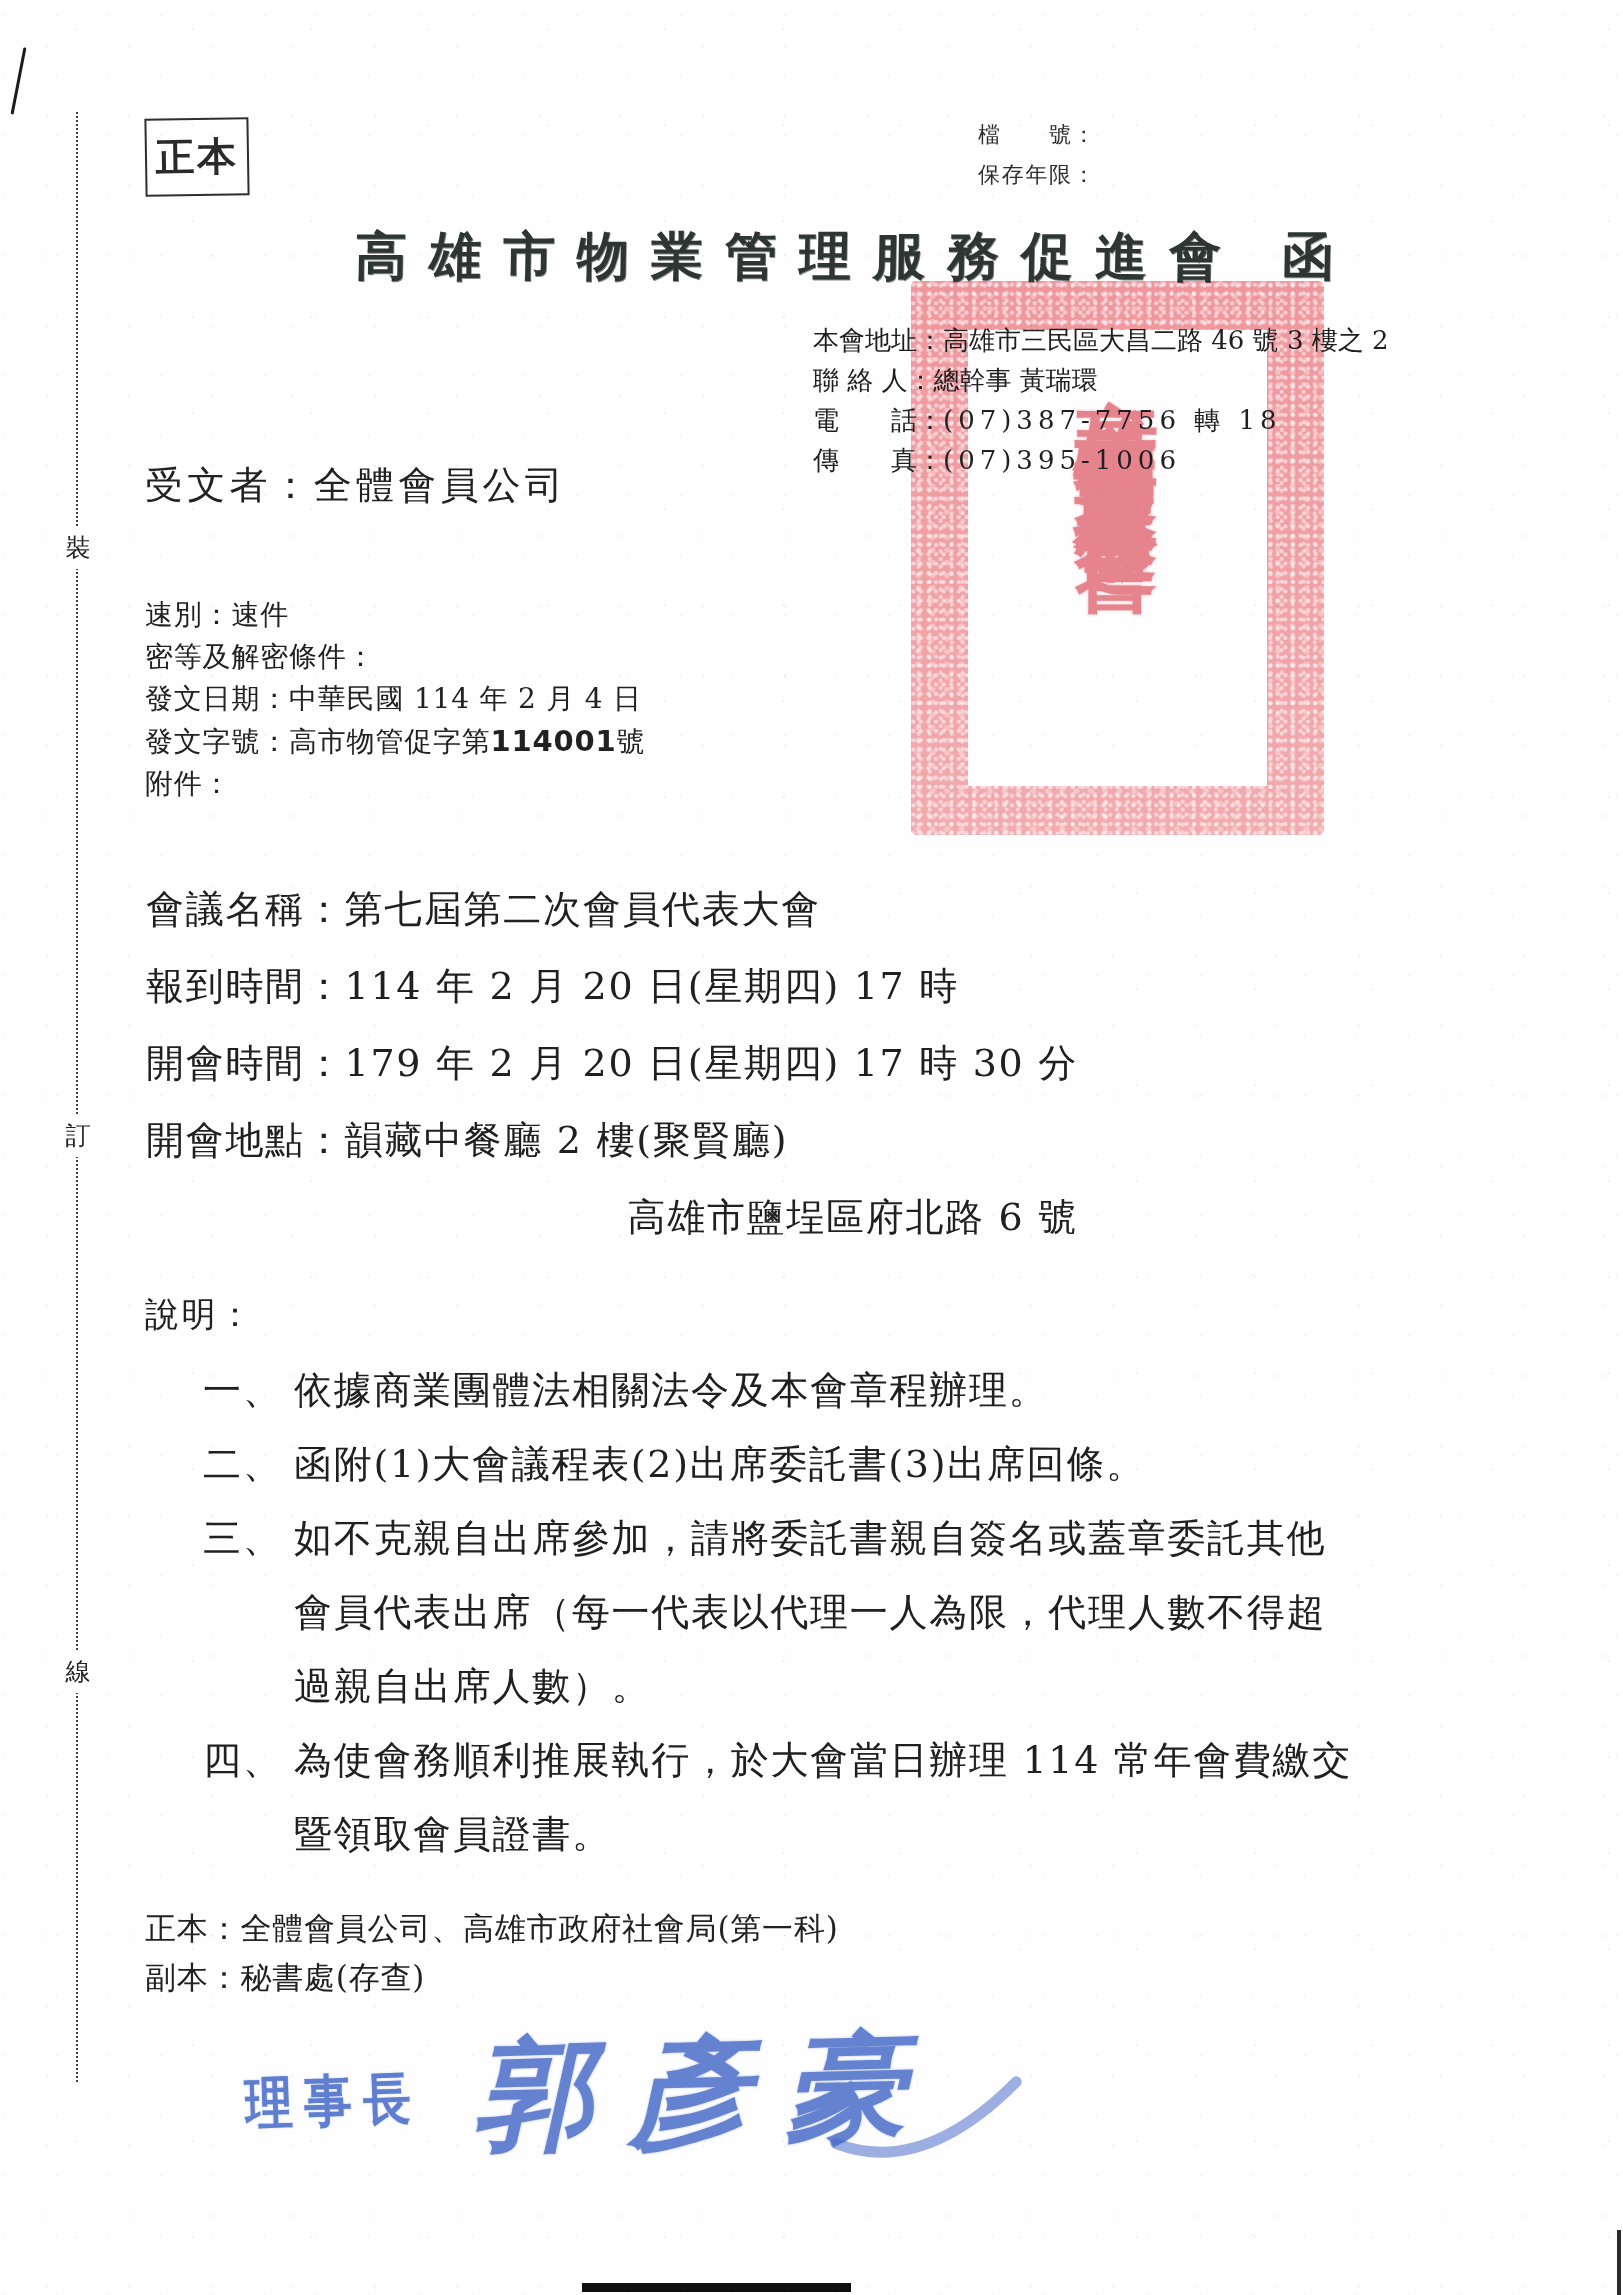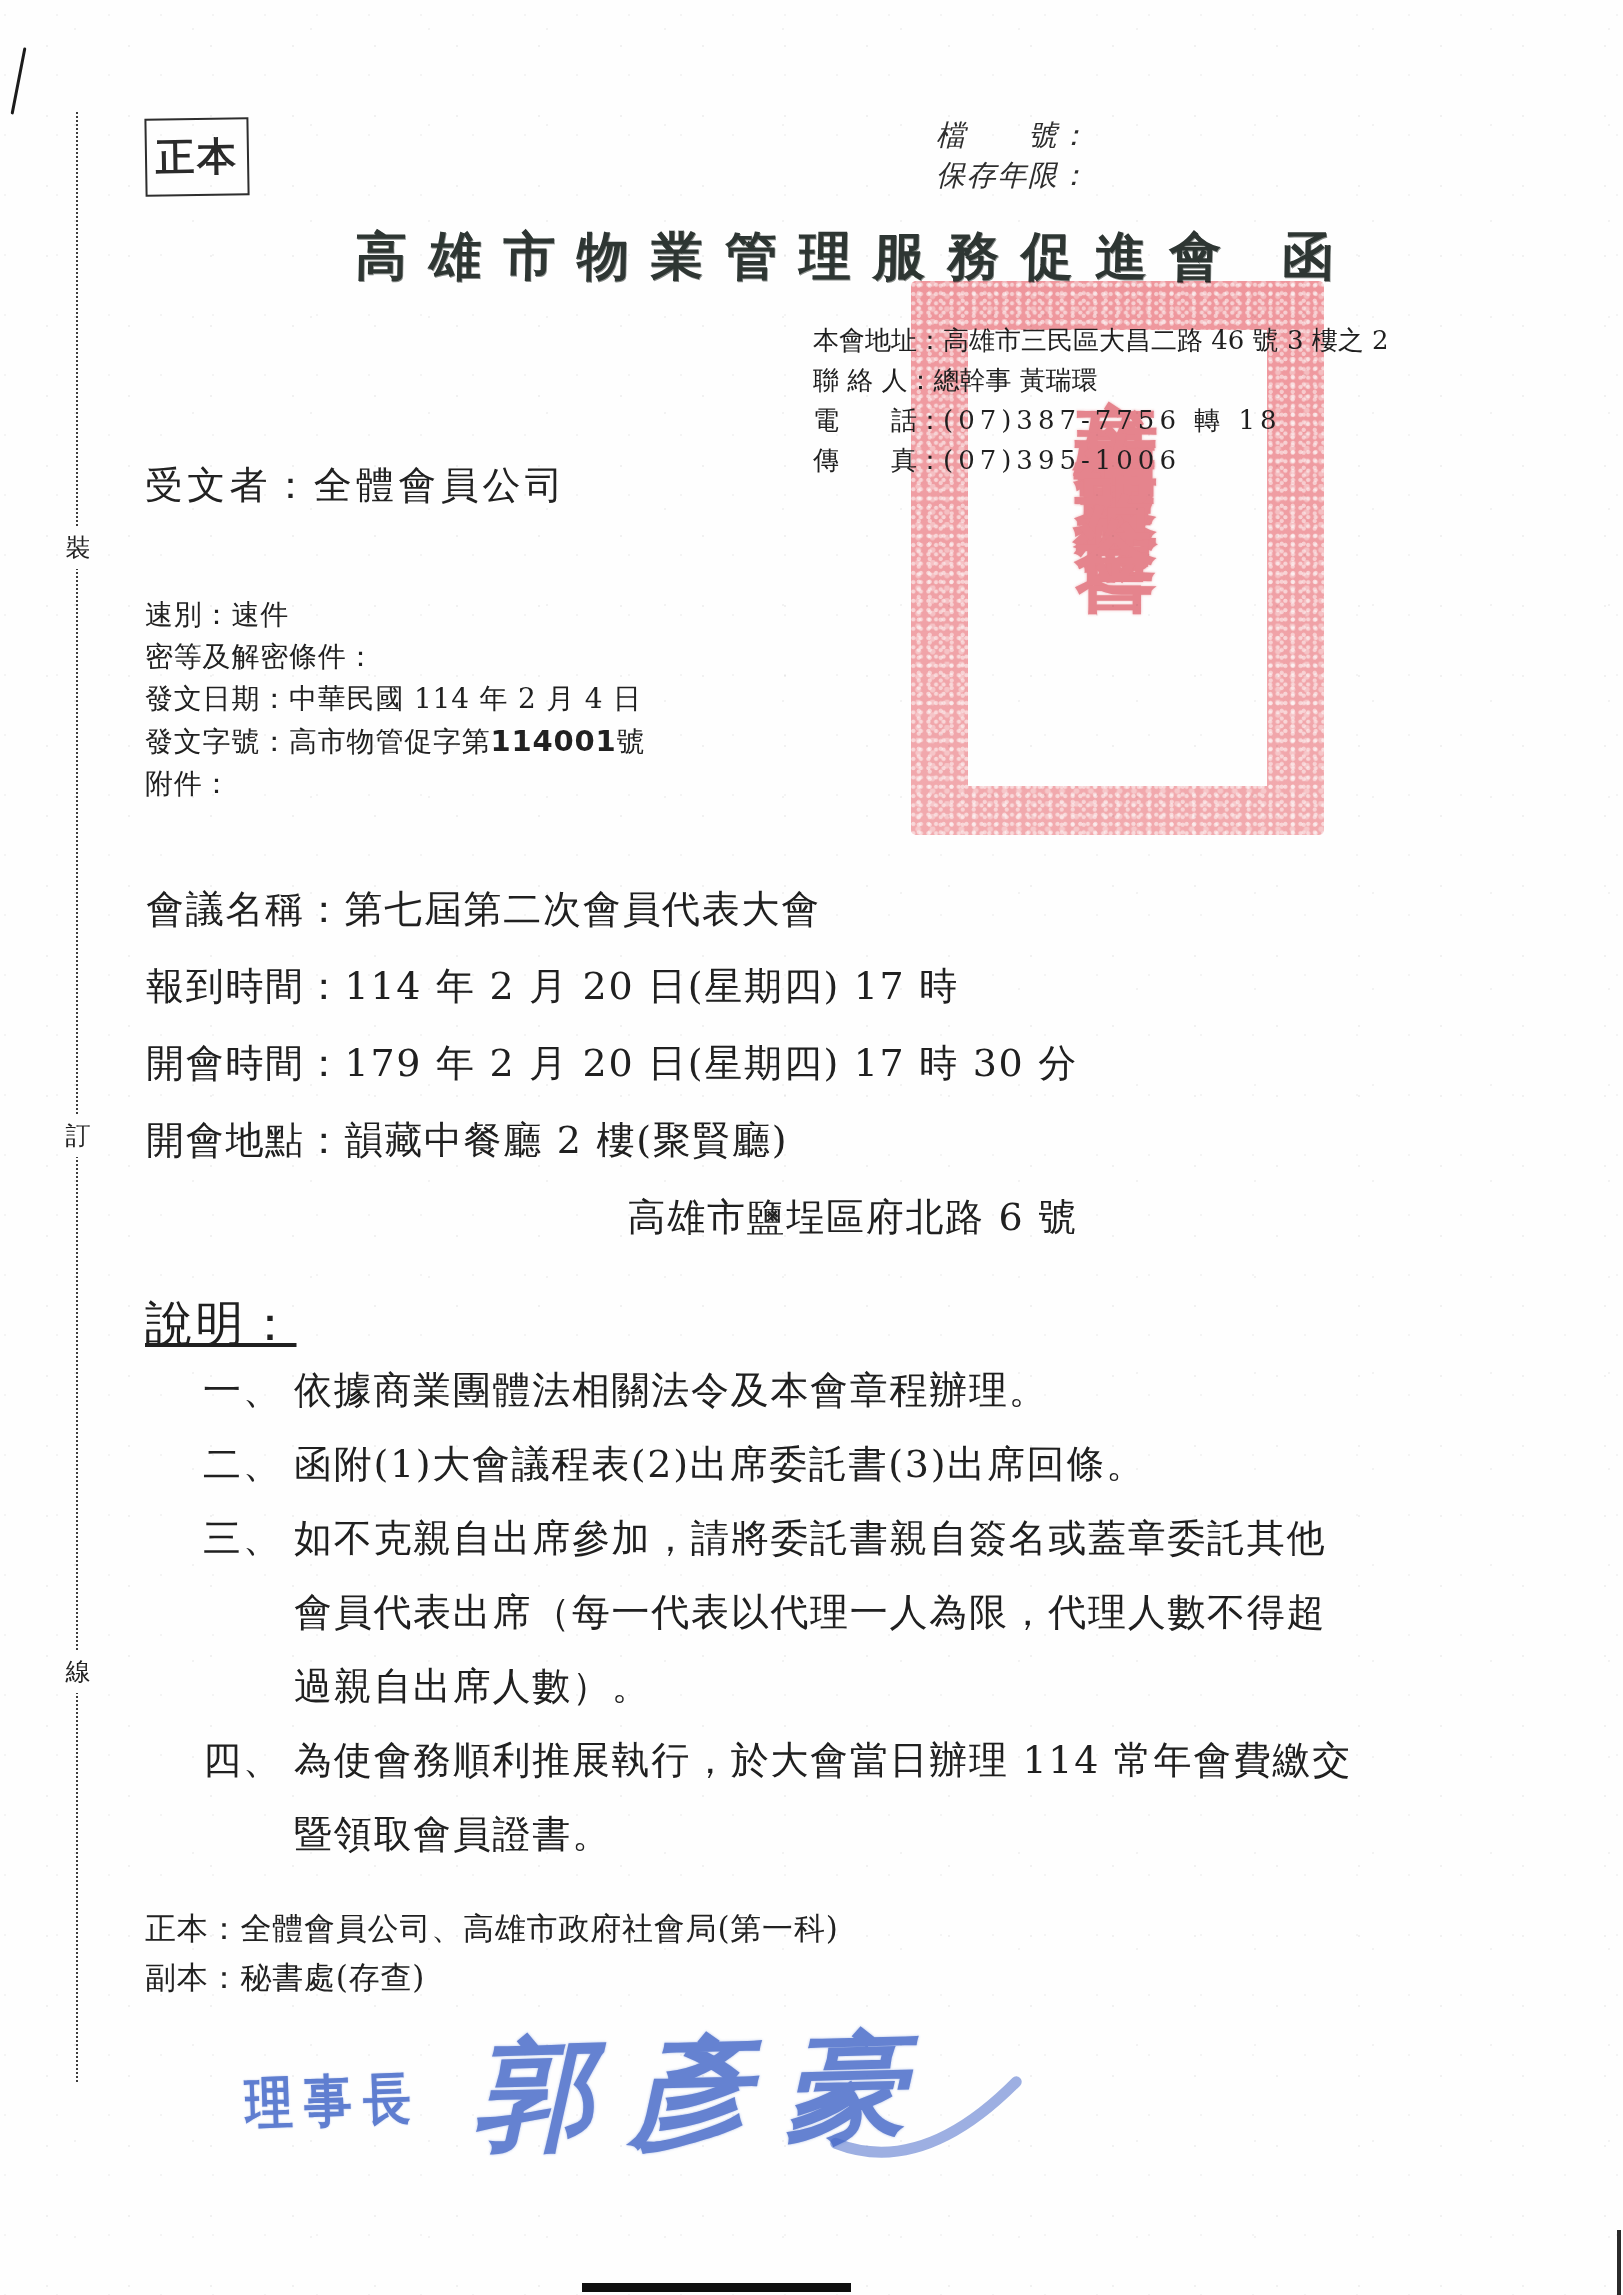--- a/index.html
+++ b/index.html
@@ -24,21 +24,21 @@
   .edge-mark{position:absolute;left:1617px;top:2230px;width:4.2px;height:65px;background:#2a2a2a;}
   
   .binding-line{position:absolute;left:76px;top:112px;height:1970px;width:0;border-left:2.5px dotted #3c3c3c;}
   .binding-char{position:absolute;left:63px;width:30px;text-align:center;font-size:25px;color:#222;background:#fefefe;padding:5px 0;}
   .bc-1{top:526px;} .bc-2{top:1114px;} .bc-3{top:1650px;}
   
   .copy-box{position:absolute;left:145px;top:118px;width:100px;height:74px;border:2.5px solid #2e2e2e;
     display:flex;align-items:center;justify-content:center;font-size:39px;font-weight:bold;
     letter-spacing:2.5px;transform:rotate(-0.9deg);color:#2a2a2a;}
   
-  .file-block{position:absolute;left:936px;top:115px;font-size:29px;line-height:40px;color:#2d2d2d;letter-spacing:1.7px;font-style:italic;}
+  .file-block{position:absolute;left:978px;top:115px;font-size:22px;line-height:40px;color:#2d2d2d;letter-spacing:1.7px;}
   
   .doc-title{position:absolute;left:355px;top:222px;font-size:52px;font-weight:bold;color:#2e3633;
     letter-spacing:22px;white-space:nowrap;text-shadow:0.8px 0.8px 0 rgba(40,48,44,.55);transform:skewX(-1deg);}
   .doc-title .suffix{margin-left:39px;}
   
   .seal{position:absolute;left:911px;top:281px;width:413px;height:554px;z-index:1;mix-blend-mode:multiply;opacity:.92;
     background-image:
       radial-gradient(circle at 30% 40%, rgba(255,255,255,.55) 0 1.7px, transparent 2.5px),
       radial-gradient(circle at 70% 60%, rgba(255,255,255,.5) 0 1.7px, transparent 2.5px),
       radial-gradient(circle at 50% 20%, rgba(255,255,255,.35) 0 2.5px, transparent 3.4px),
@@ -55,21 +55,21 @@
   .contact-block .num{letter-spacing:5px;}
   
   .recipient{position:absolute;left:145px;top:460px;font-size:38px;letter-spacing:4.2px;color:#222;z-index:5;}
   
   .meta-block{position:absolute;left:145px;top:594px;font-size:28px;line-height:42px;color:#212121;letter-spacing:0.8px;z-index:5;}
   .bold-num{font-family:"DejaVu Sans","Liberation Sans",sans-serif;font-weight:bold;font-size:29px;letter-spacing:0.8px;}
   
   .meeting-block{position:absolute;left:146px;top:871px;font-size:38px;line-height:77px;color:#202020;letter-spacing:1.7px;z-index:5;white-space:nowrap;}
   .meeting-cont{margin-left:231px;text-align:right;}
   
-  .explain-heading{position:absolute;left:145px;top:1292px;font-size:48px;letter-spacing:2.5px;color:#202020;text-decoration:underline;}
+  .explain-heading{position:absolute;left:145px;top:1292px;font-size:34px;letter-spacing:2.5px;color:#202020;}
   .explain-list{position:absolute;left:203px;top:1353px;font-size:38px;line-height:74px;color:#202020;letter-spacing:1.7px;white-space:nowrap;}
   .exp-no{display:inline-block;width:91px;}
   .exp-cont{margin-left:91px;}
   
   .distribution{position:absolute;left:145px;top:1904px;font-size:31px;line-height:49px;color:#212121;letter-spacing:0.8px;}
   
   .sig-title{position:absolute;left:245px;top:2067px;font-size:56px;font-weight:bold;color:#4468c8;
     letter-spacing:13.5px;transform:rotate(-2deg) scaleX(.85);transform-origin:left center;opacity:.85;
     text-shadow:0 0 1.7px rgba(68,104,200,.6);}
   .sig-name{position:absolute;left:473px;top:2011px;font-size:120px;font-weight:bold;font-style:italic;

